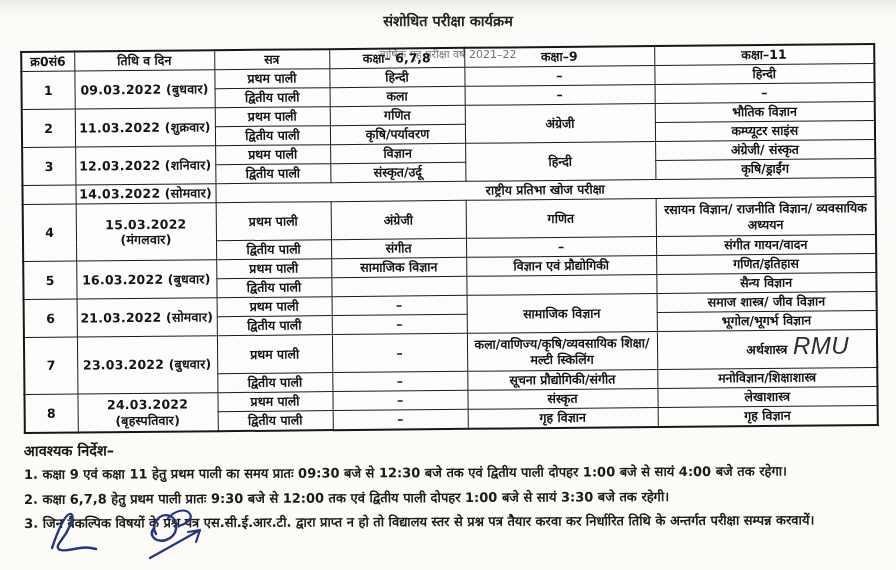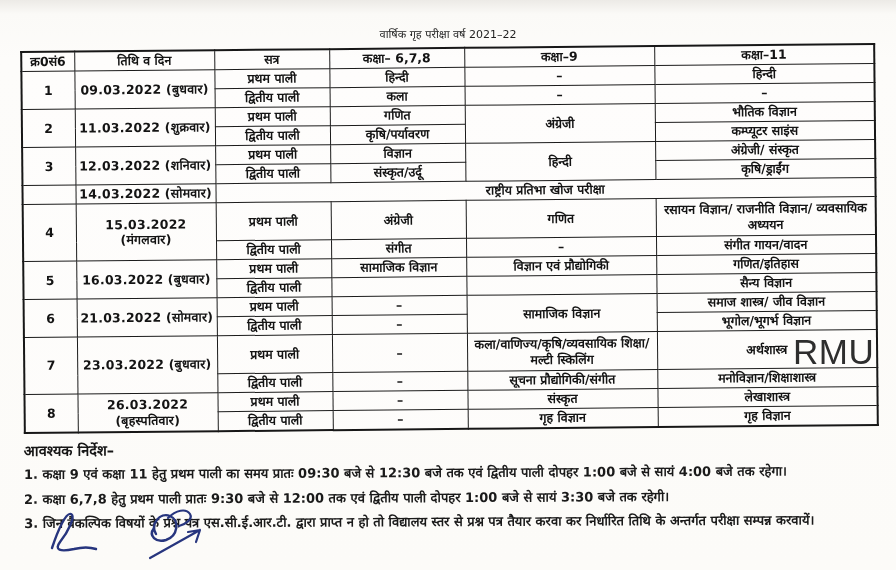--- a/index.html
+++ b/index.html
@@ -35,30 +35,31 @@
   td.datec{font-size:12.5px;letter-spacing:0.2px;}
   td.ntse{text-align:center;}
 
   .notes{position:absolute;left:24px;top:438px;width:860px;transform:rotate(-0.25deg);}
   .notes-heading{font-size:14.5px;font-weight:700;color:#161616;margin-bottom:6px;}
   .note{font-size:13px;font-weight:700;color:#1a1a1a;margin-bottom:7px;line-height:1.35;}
 
   .watermark{
     position:absolute;left:793px;top:332px;
     font-family:"Liberation Sans","DejaVu Sans",sans-serif;
-    font-size:35px;font-weight:400;color:#2e2e2e;letter-spacing:0.5px;
+    font-size:24px;font-weight:400;color:#2e2e2e;letter-spacing:0.5px;font-style:italic;
   }
   .signatures{position:absolute;left:38px;top:500px;}
 </style>
 </head>
 <body>
 
 <div class="page">
 
   <div class="titleblock">
+    <div class="title">संशोधित परीक्षा कार्यक्रम</div>
     <div class="subtitle">वार्षिक गृह परीक्षा वर्ष 2021–22</div>
   </div>
 
   <div class="tablewrap">
   <table class="schedule">
     <colgroup>
       <col style="width:53px">
           <col style="width:140px">
           <col style="width:115px">
       <col style="width:135px">
@@ -179,21 +180,21 @@
     </tr>
     <tr class="rh">
       <td>द्वितीय पाली</td>
       <td>–</td>
       <td>सूचना प्रौद्योगिकी/संगीत</td>
       <td>मनोविज्ञान/शिक्षाशास्त्र</td>
     </tr>
 
     <tr class="rh">
       <td rowspan="2">8</td>
-      <td rowspan="2" class="datec">26.03.2022 (बृहस्पतिवार)</td>
+      <td rowspan="2" class="datec">24.03.2022 (बृहस्पतिवार)</td>
       <td>प्रथम पाली</td>
       <td>–</td>
       <td>संस्कृत</td>
       <td>लेखाशास्त्र</td>
     </tr>
     <tr class="rh">
       <td>द्वितीय पाली</td>
       <td>–</td>
       <td>गृह विज्ञान</td>
       <td>गृह विज्ञान</td>

